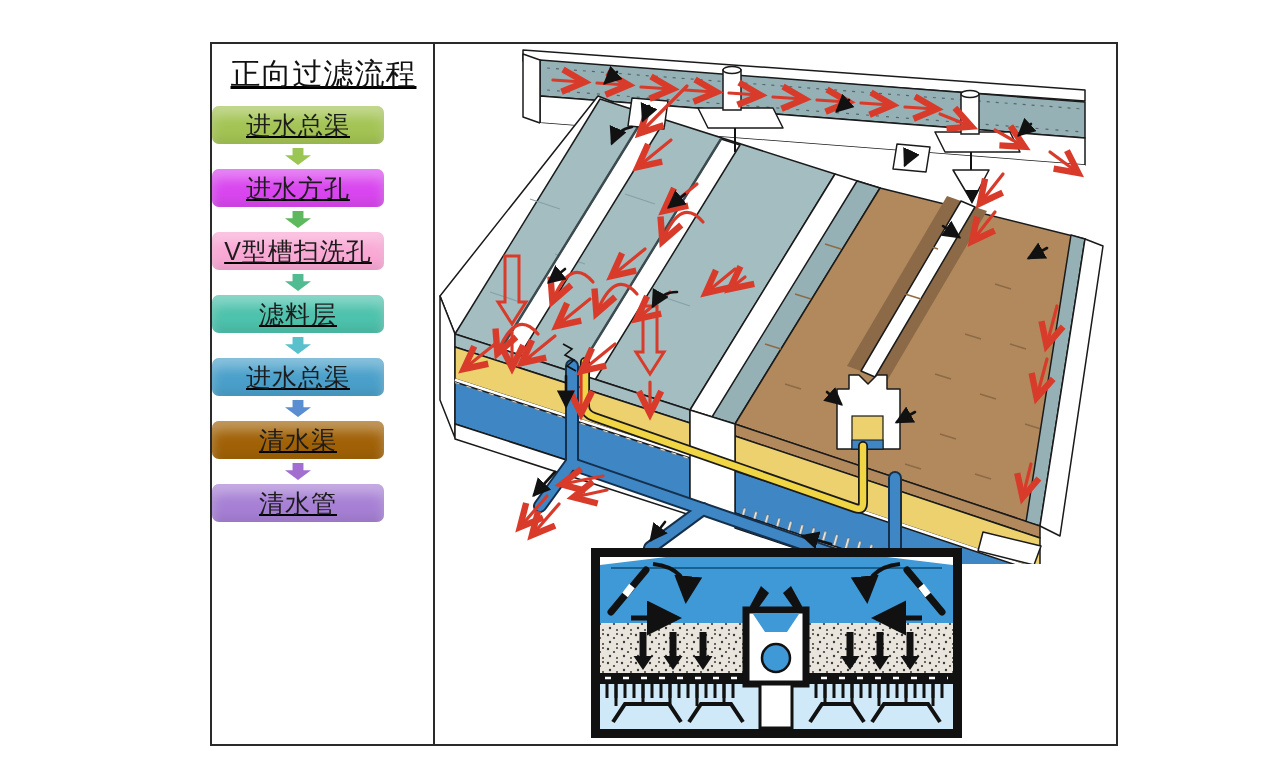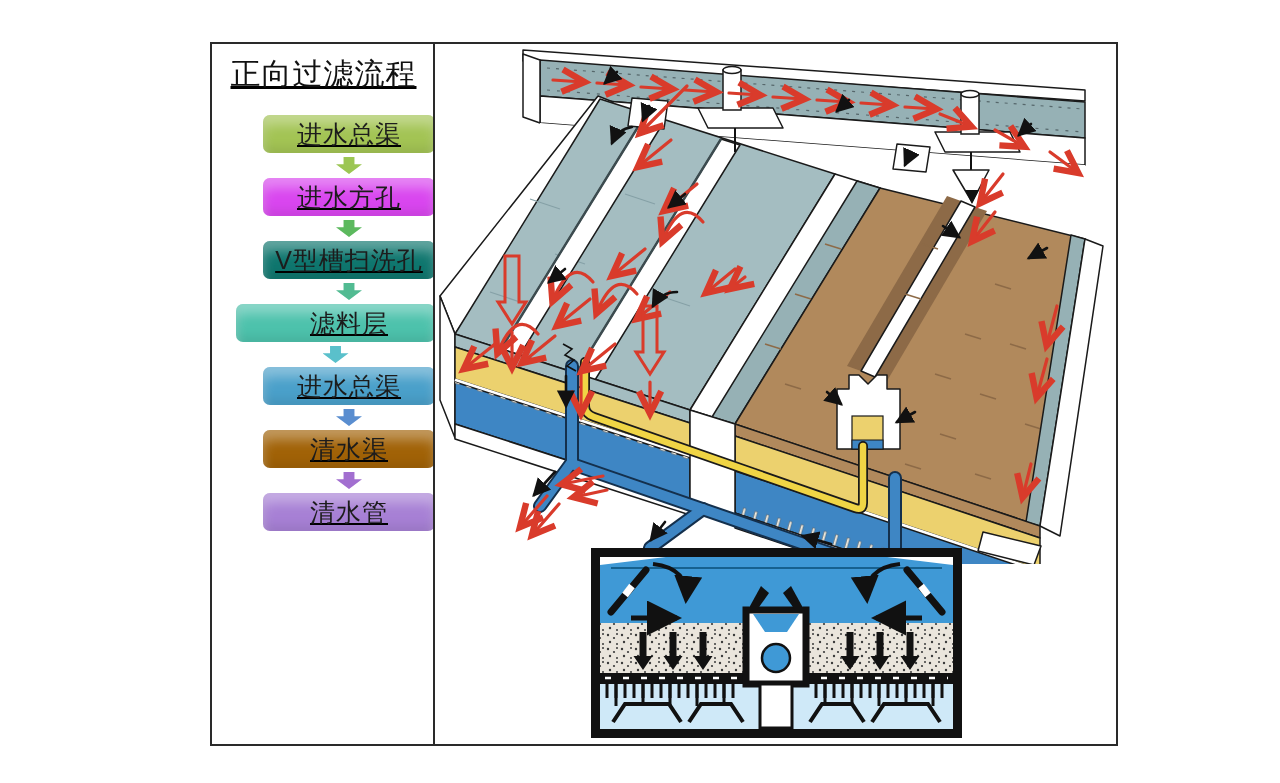--- a/index.html
+++ b/index.html
@@ -3,21 +3,21 @@
 <meta charset="utf-8">
 <style>
   html,body{margin:0;padding:0;background:#fff;}
   .stage{position:relative;width:1280px;height:783px;background:#fff;overflow:hidden;
          font-family:"Liberation Sans",sans-serif;}
   .panel{position:absolute;top:42px;height:704px;background:#fff;border:2px solid #2a2a2a;box-sizing:border-box;}
   .panel.left{left:210px;width:225px;border-right:none;text-decoration:underline;}
   .panel.right{left:433px;width:685px;}
   .fc-title{margin:10px 0 2px 0;text-align:center;font-family:"DejaVu Serif","Liberation Serif",serif;
             font-weight:400;font-size:30px;letter-spacing:1px;color:#111;}
-  .steps{display:flex;flex-direction:column;align-items:flex-end;margin-top:20px;}
+  .steps{display:flex;flex-direction:column;align-items:flex-start;margin-top:11px;}
   .step{display:flex;flex-direction:column;align-items:center;}
   .box{width:172px;height:38px;line-height:38px;text-align:center;border-radius:7px;
        font-size:25px;color:#1c1c1c;letter-spacing:1px;
        box-shadow:inset 0 10px 12px rgba(255,255,255,.35), inset 0 -6px 10px rgba(0,0,0,.08);}
   .fc-arrow{width:26px;height:17px;margin:4px 0;
        clip-path:polygon(29% 0,71% 0,71% 42%,100% 42%,50% 100%,0 42%,29% 42%);}
   svg{position:absolute;}
   svg .ol{stroke:#1a1a1a;stroke-width:1.5;stroke-linejoin:round;}
   svg .red{stroke:var(--flow-arrow-red);stroke-width:3.2;fill:none;stroke-linecap:round;marker-end:url(#rh);}
   svg .blk{stroke:#111;stroke-width:2.6;fill:none;stroke-linecap:round;marker-end:url(#bh);}
@@ -32,25 +32,25 @@
     <div class="steps">
       <div class="step">
         <div class="box" style="background: rgb(163, 196, 84);">进水总渠</div>
         <div class="fc-arrow" style="background: rgb(156, 198, 83);"></div>
       </div>
       <div class="step">
         <div class="box" style="background: #d946ef;">进水方孔</div>
         <div class="fc-arrow" style="background: rgb(92, 185, 94);"></div>
       </div>
       <div class="step">
-        <div class="box" style="background: #0f766e;">V型槽扫洗孔</div>
+        <div class="box" style="background: #f9a8d4;">V型槽扫洗孔</div>
         <div class="fc-arrow" style="background: rgb(82, 187, 146);"></div>
       </div>
       <div class="step">
-        <div class="box" style="background: rgb(77, 194, 172); padding-left: 27px;">滤料层</div>
+        <div class="box" style="background: rgb(77, 194, 172);">滤料层</div>
         <div class="fc-arrow" style="background: rgb(90, 192, 203);"></div>
       </div>
       <div class="step">
         <div class="box" style="background: rgb(74, 160, 202);">进水总渠</div>
         <div class="fc-arrow" style="background: rgb(90, 142, 208);"></div>
       </div>
       <div class="step">
         <div class="box" style="background: #a16207;">清水渠</div>
         <div class="fc-arrow" style="background: rgb(162, 111, 208);"></div>
       </div>

